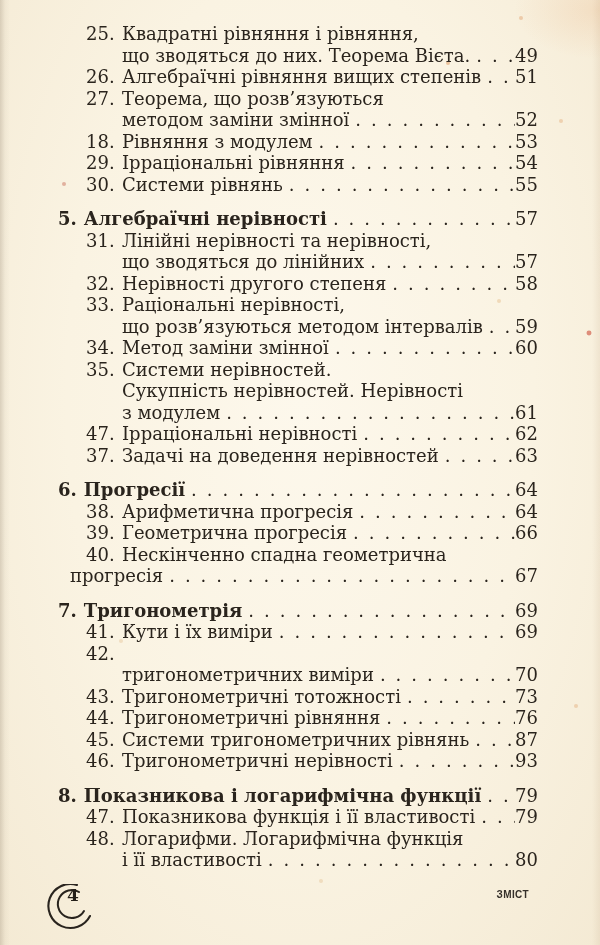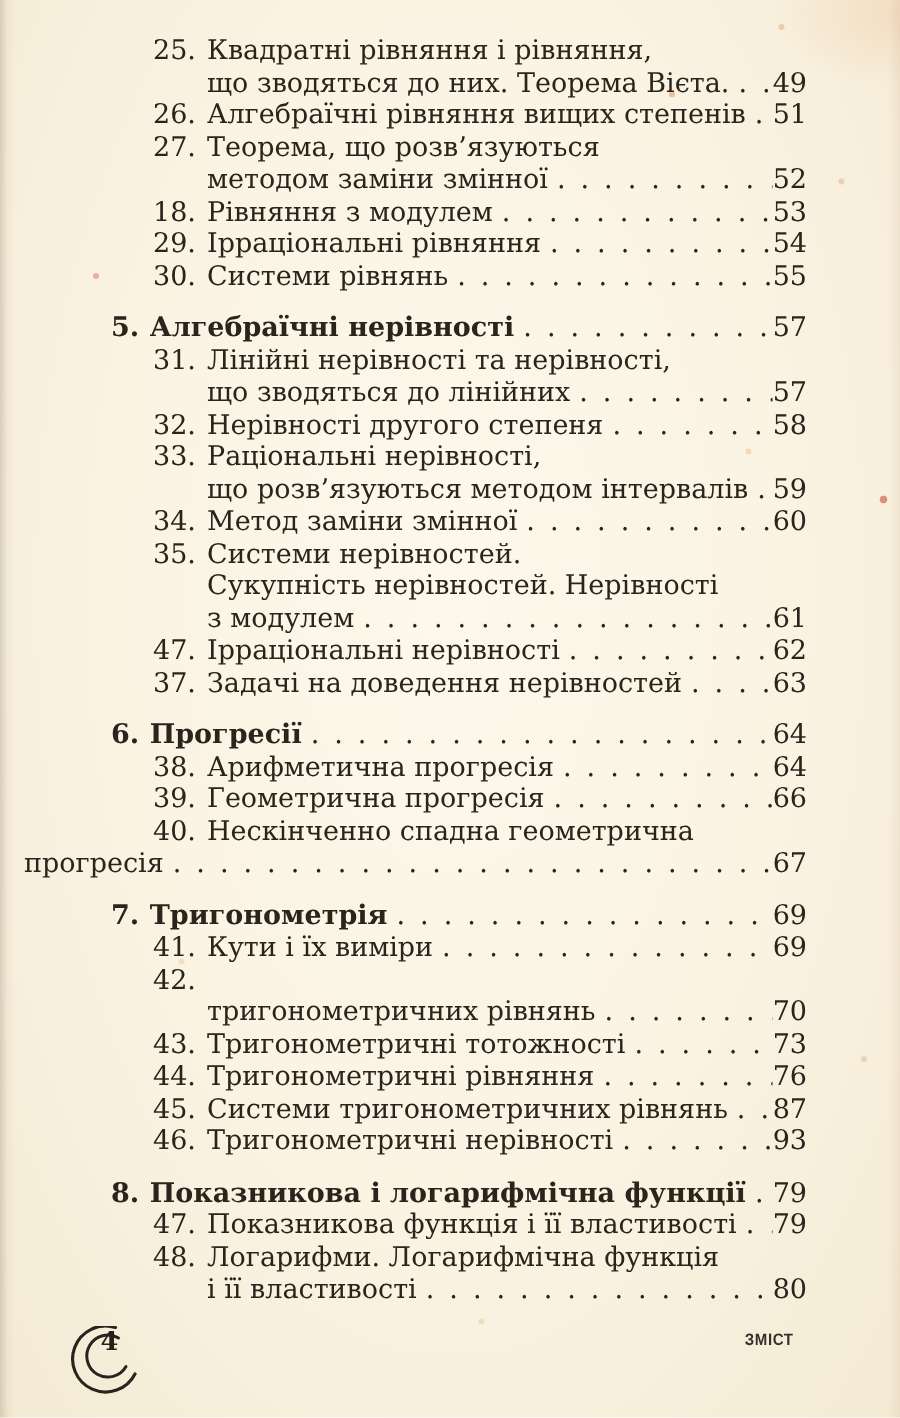--- a/index.html
+++ b/index.html
@@ -25,35 +25,35 @@
       588px 332px 0 1.5px rgba(200,60,40,.55),
       63px 183px 0 1px rgba(190,80,60,.40),
       560px 120px 0 1px rgba(217,138,74,.30),
       498px 300px 0 1px rgba(217,160,90,.30),
       120px 640px 0 1px rgba(217,160,90,.25),
       320px 880px 0 1px rgba(217,160,90,.25),
       575px 705px 0 1px rgba(217,138,74,.30);
   }
 
   .toc { position:absolute; top:23px; left:0; right:62px; }
-  .row { display:flex; line-height:21.5px;margin-left:16px; }
+  .row { display:flex; line-height:21.5px; }
   .row.chapter { padding-left:58px; margin-top:13px; }
   .row.chapter .num, .row.chapter .txt { font-weight:bold; }
   .row.item { padding-left:86px; }
   .row.cont { padding-left:122px; }
-  .row.cont40 { }
+  .row.cont40 { padding-left:70px; }
   .num { white-space:pre; margin-right:7px; flex-shrink:0; }
   .item .num { min-width:29px; }
   .txt { white-space:nowrap; flex-shrink:0; }
   .leader {
     flex:1 1 auto; min-width:8px; overflow:hidden; white-space:nowrap;
     letter-spacing:10px; margin-left:6px;
   }
   .leader::after { content:"........................................................"; }
-  .page { flex-shrink:0; min-width:23px; text-align:right; white-space:nowrap; }
+  .page { flex-shrink:0; min-width:23px; white-space:nowrap; }
 
   .footer-mark { position:absolute; left:44px; top:884px; width:56px; height:46px; }
   .footer-mark svg { position:absolute; left:0; top:0; }
   .footer-page-number {
     position:absolute; left:17px; top:1px; width:24px; text-align:center;
     font-weight:bold; font-size:17px; color:#241f19;
   }
   .running-title {
     position:absolute; top:888px; right:71px;
     font-family:"Liberation Sans", sans-serif;
@@ -221,21 +221,21 @@
     <span class="txt">Кути і їх виміри</span>
     <span class="leader"></span>
     <span class="page">69</span>
   </div>
     <div class="row item nopage">
     <span class="num">42.</span>
 
   </div>
     <div class="row cont">
 
-    <span class="txt">тригонометричних рівнянь</span>
+    <span class="txt">тригонометричних виміри</span>
     <span class="leader"></span>
     <span class="page">70</span>
   </div>
     <div class="row item">
     <span class="num">43.</span>
     <span class="txt">Тригонометричні тотожності</span>
     <span class="leader"></span>
     <span class="page">73</span>
   </div>
     <div class="row item">

